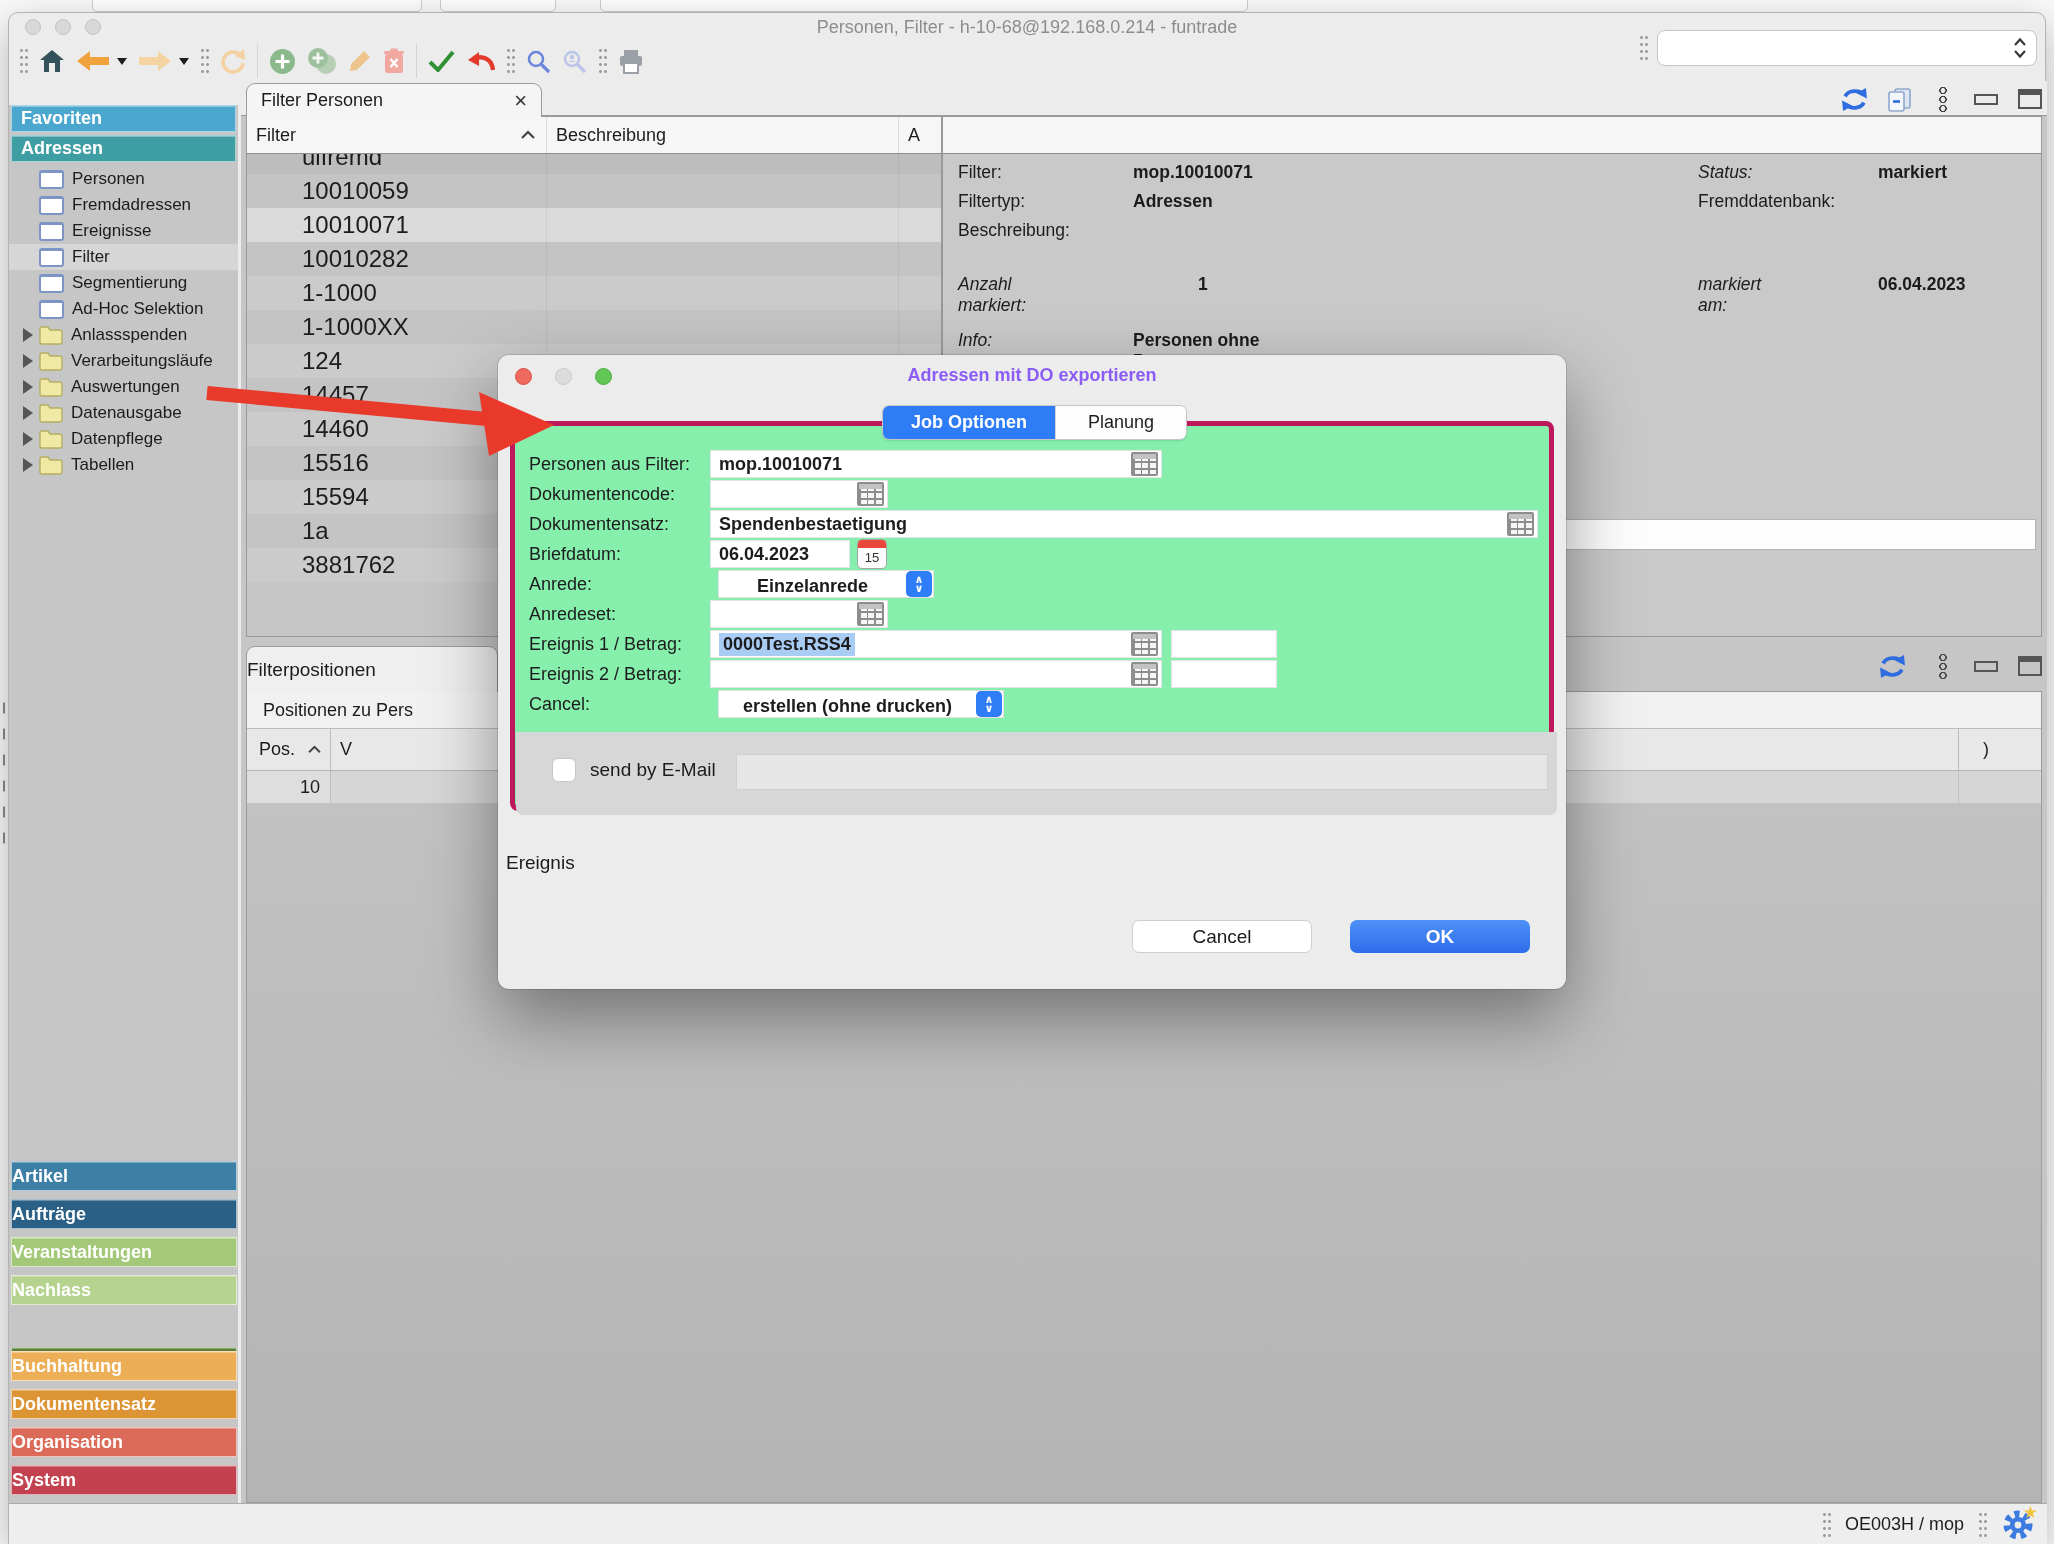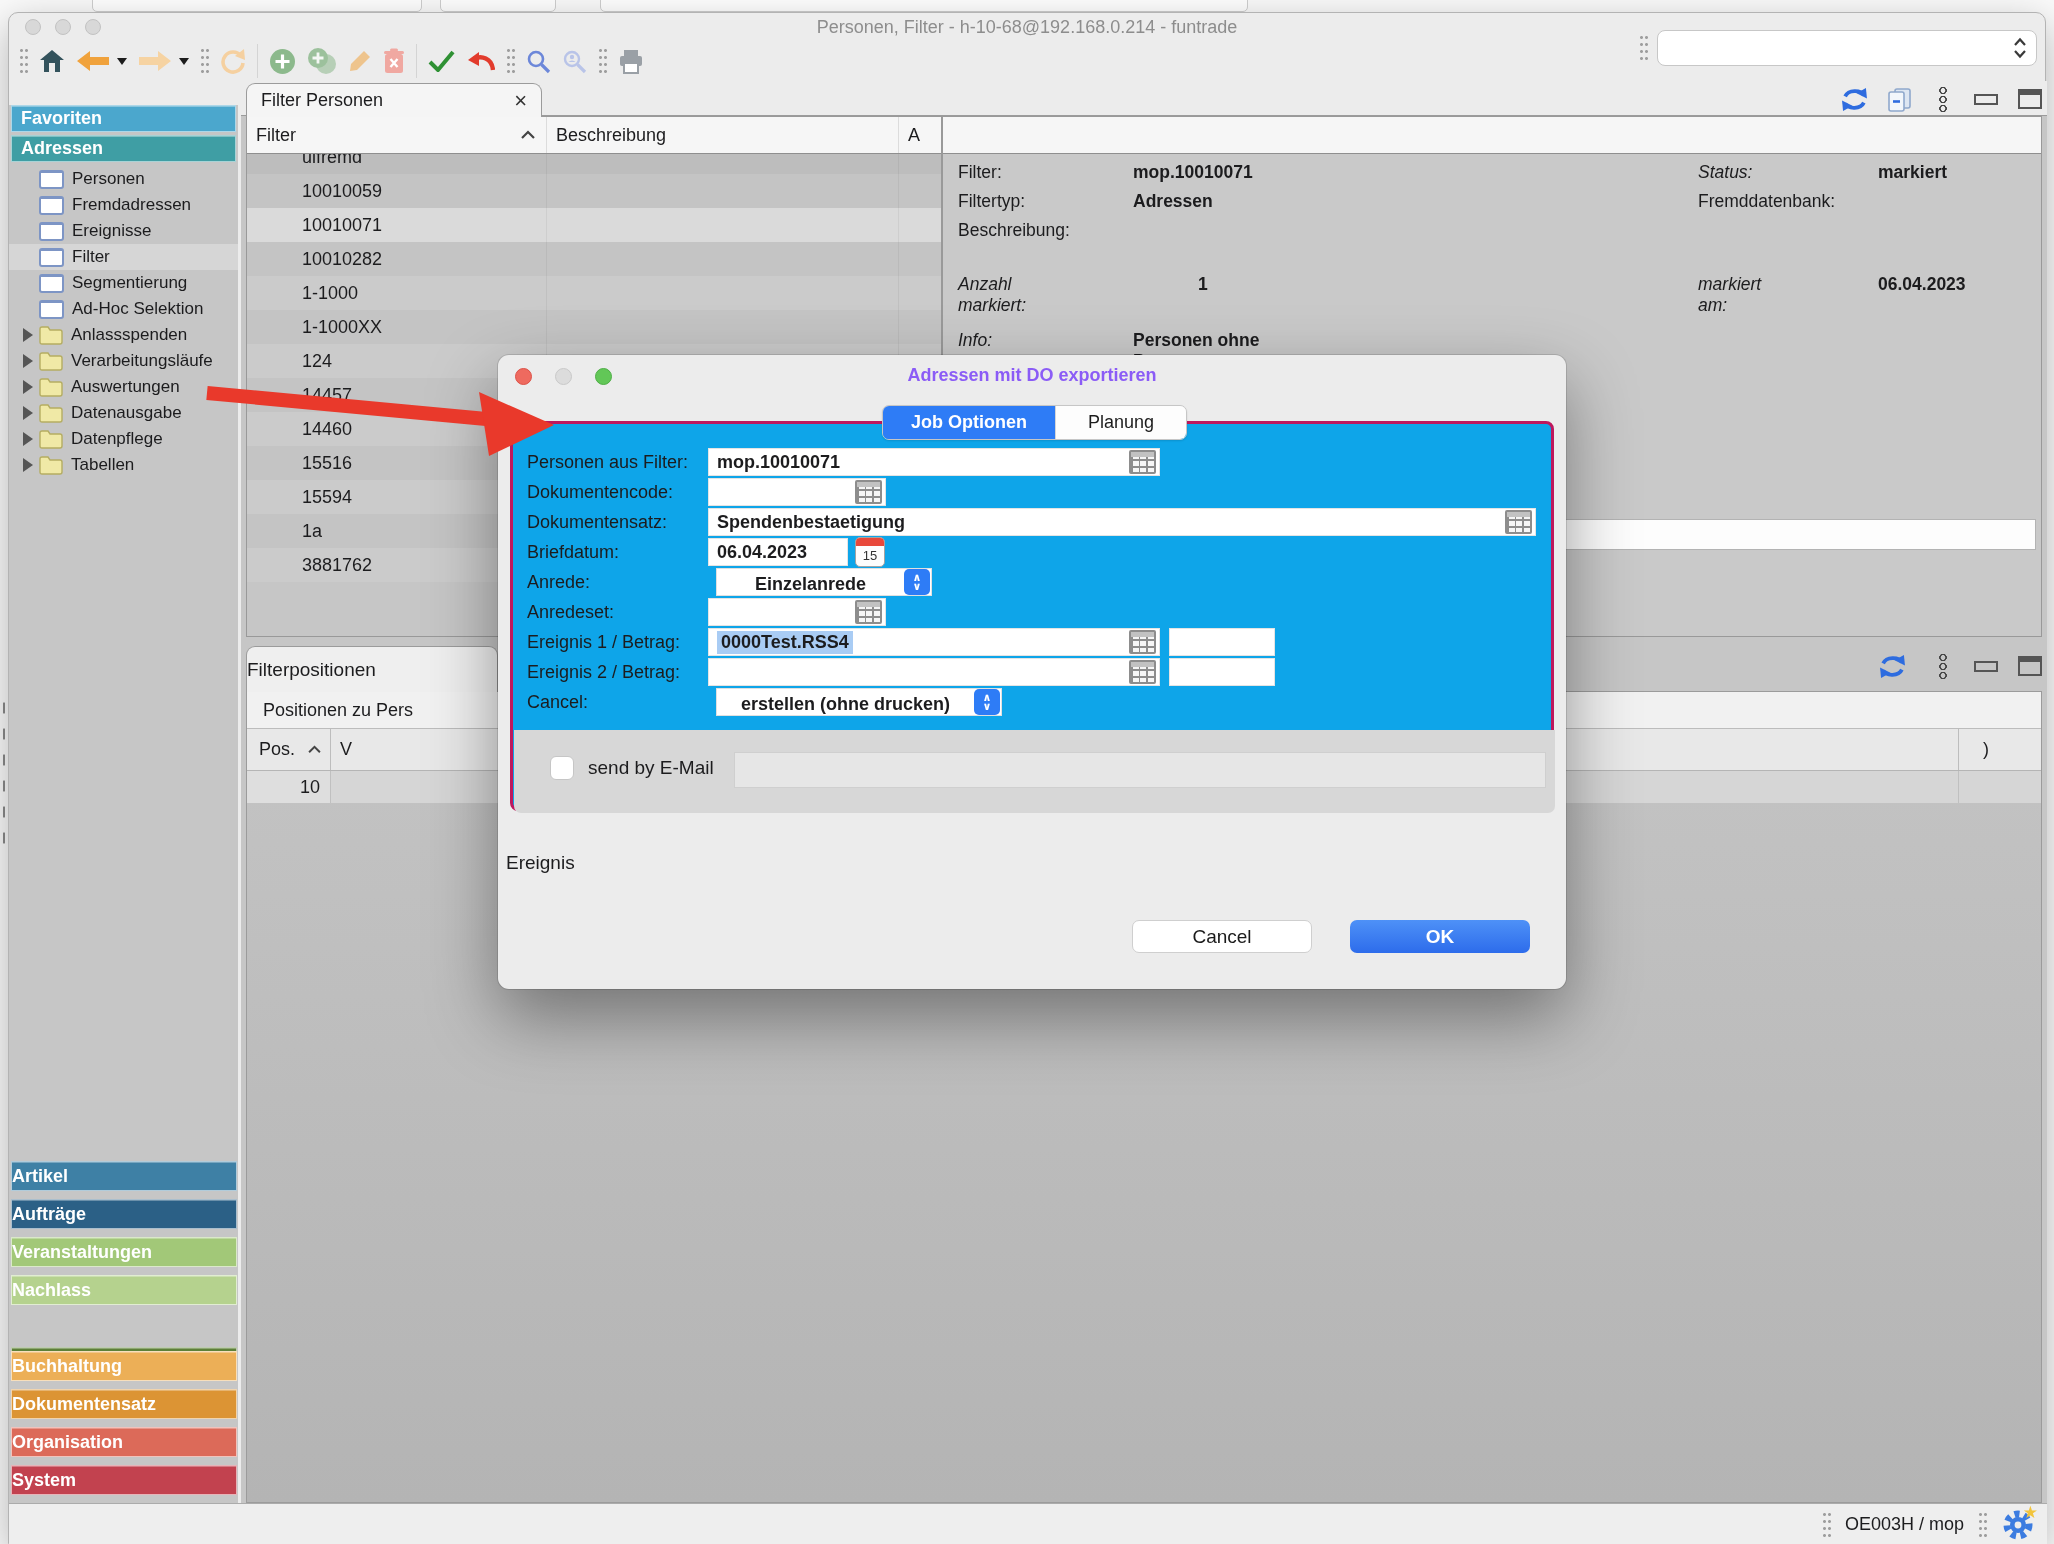--- a/index.html
+++ b/index.html
@@ -35,21 +35,21 @@
 #maintab .x{margin-left:auto;font-size:22px;color:#333;line-height:1}
 .pico{position:absolute;display:flex;align-items:center;justify-content:center}
 .kebab{width:10px;height:26px;background-image:radial-gradient(circle,transparent 2.2px,#444 2.6px,#444 3.6px,transparent 4px);background-size:10px 9px;background-repeat:repeat-y}
 .minb{width:24px;height:11px;border:2px solid #555}
 .maxb{width:24px;height:20px;border:2px solid #555;border-top-width:6px}
 
 #tpanel{position:absolute;left:5px;top:35px;width:696px;height:521px;border:1px solid #999;background:#c6c6c6;overflow:hidden}
 #thead{height:37px;background:#f6f6f6;border-bottom:1px solid #8f8f8f;display:flex;font-size:18px;align-items:center}
 .th{display:flex;align-items:center;height:100%;border-right:1px solid #dcdcdc;padding-left:9px}
 #tbody{position:absolute;left:0;top:37px;width:100%;bottom:0;overflow:hidden}
-.trow{height:34px;display:flex;font-size:18px;background:#c4c4c4}
+.trow{height:34px;display:flex;font-size:24px;background:#c4c4c4}
 .trow:nth-child(odd){background:#cbcbcb}
 .trow.cut{margin-top:-14px;background:#bdbdbd}
 .trow.selrow{background:#dadada}
 .tc1{width:300px;padding-left:55px;display:flex;align-items:center;border-right:1px solid rgba(0,0,0,.05)}
 .tc2{width:352px;border-right:1px solid rgba(0,0,0,.05)}
 
 #ipanel{position:absolute;left:701px;top:35px;width:1100px;height:521px;border:1px solid #999;background:#c9c9c9}
 #ipanel .hstrip{height:37px;background:#f6f6f6;border-bottom:1px solid #8f8f8f}
 .irow{position:absolute;font-size:17.5px}
 .ilab{position:absolute;left:15px}
@@ -73,21 +73,21 @@
 .gearwrap{position:relative;width:34px;height:34px}
 .gearwrap::after{content:"★";position:absolute;right:-3px;top:-6px;color:#f2c43c;font-size:17px}
 
 #dlg{position:absolute;left:498px;top:355px;width:1068px;height:634px;background:#ececec;border-radius:11px;box-shadow:0 28px 70px rgba(0,0,0,.4),0 0 0 1px rgba(0,0,0,.12);z-index:100}
 #dlg .dtitle{position:absolute;left:0;top:0;width:100%;height:40px;display:flex;align-items:center;justify-content:center;font-size:18px;font-weight:600;color:#8b5cf6}
 .dl{position:absolute;top:13px;width:17px;height:17px;border-radius:50%}
 #dtabs{position:absolute;left:384px;top:50px;display:flex;border:1px solid #c6c6c6;border-radius:7px;overflow:hidden;z-index:5;box-shadow:0 1px 2px rgba(0,0,0,.12)}
 .dtab{height:33px;display:flex;align-items:center;justify-content:center;font-size:18px}
 .dtab.on{width:172px;background:#2e7cf6;color:#fff;font-weight:bold}
 .dtab.off{width:131px;background:#fdfdfd;color:#1c1c1c;border-left:1px solid #d6d6d6}
-#gb{position:absolute;left:12px;top:66px;width:1044px;height:390px;background:#0ea5e9;border:3px solid #be185d;border-radius:8px}
+#gb{position:absolute;left:12px;top:66px;width:1044px;height:390px;background:#86efac;border:5px solid #be185d;border-radius:8px}
 .frow{position:absolute;left:0;width:100%;height:28px;display:flex;align-items:center}
 .flab{position:absolute;left:14px;font-size:18px}
 .ffield{position:absolute;height:28px;background:#fff;border:1px solid #e4e4e4;display:flex;align-items:center;padding-left:8px;font-size:18px}
 .fval{font-weight:bold}
 .gic{width:27px;height:24px;border:2px solid #8d8d8d;border-radius:2px;flex:none;background:linear-gradient(#c2c2c2,#c2c2c2) top/100% 5px no-repeat,repeating-linear-gradient(90deg,#8d8d8d 0 1.8px,transparent 1.8px 7.6px),repeating-linear-gradient(#8d8d8d 0 1.8px,transparent 1.8px 7.2px),#f6f6f6}
 .gic.r{position:absolute;right:3px;top:1px}
 .cal{width:30px;height:30px;background:#fdfdfd;border:1px solid #a3a3a3;border-radius:5px;overflow:hidden;text-align:center;flex:none}
 .cal .ct{height:8px;background:#e8483a}
 .cal span{font-size:13px;line-height:19px;color:#333;display:block}
 .drop{position:absolute;height:28px;background:#fff;border:1px solid #e0e0e0;display:flex;align-items:flex-end}

